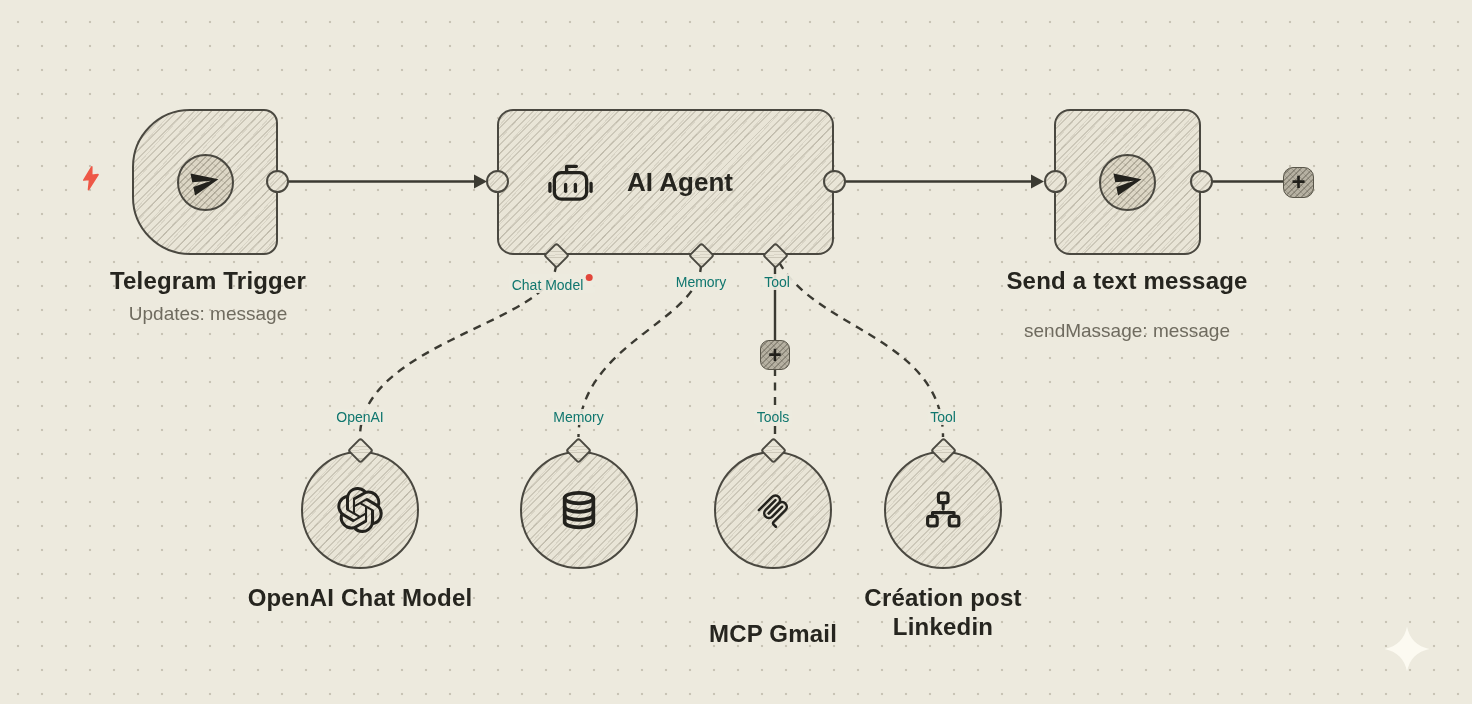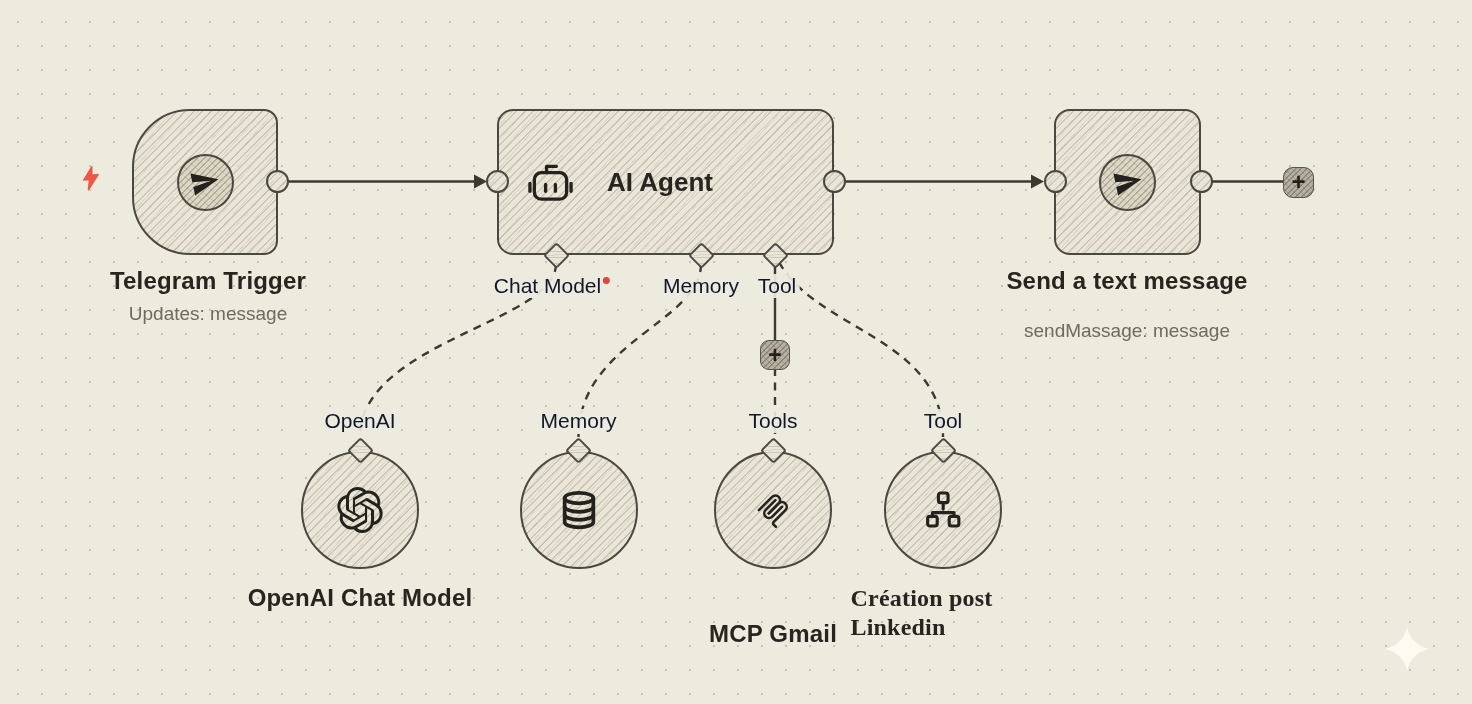--- a/index.html
+++ b/index.html
@@ -61,29 +61,29 @@
   .title{
     position:absolute;z-index:4;transform:translateX(-50%);
     font-size:24px;font-weight:700;color:#26251f;white-space:nowrap;letter-spacing:0.2px;
   }
   .subtitle{
     position:absolute;z-index:4;transform:translateX(-50%);
     font-size:19px;font-weight:400;color:#6f6b5f;white-space:nowrap;
   }
   .port-label{
     position:absolute;z-index:4;transform:translateX(-50%);
-    font-size:21px;color:#0f172a;white-space:nowrap;line-height:1.15;
+    font-size:14px;color:#0f766e;white-space:nowrap;line-height:1.15;
     background:rgba(237,234,222,0.92);padding:0 3px;border-radius:3px;
   }
   .req-dot{
     display:inline-block;width:7px;height:7px;border-radius:50%;
     background:#e2463a;margin-left:2px;vertical-align:9px;
   }
   .agent-title{font-size:26px;font-weight:700;color:#26251f;margin-left:33px;white-space:nowrap;}
-  .wrap-title{white-space:normal;width:185px;line-height:1.2;font-family:Liberation Serif, serif;}
+  .wrap-title{white-space:normal;width:185px;text-align:center;line-height:1.2;}
   .abs{position:absolute;z-index:2;}
 </style>
 </head>
 <body>
 
 <div class="canvas">
 
   <svg class="wires" width="1472" height="704" viewBox="0 0 1472 704">
     <g stroke="#3b3a32" stroke-width="2.4" fill="none">
       <path d="M287,181.5 H474"></path>
@@ -111,21 +111,21 @@
     <div class="icon-circle sketch-dark">
       <svg width="30" height="30" viewBox="0 0 24 24" style="transform:rotate(-12deg);">
         <path d="M2.01 21L23 12 2.01 3 2 10l15 2-15 2z" fill="#23221d"></path>
       </svg>
     </div>
   </div>
   <div class="port-circle sketch" style="left:265.5px;top:170px;"></div>
   <div class="title" style="left:208px;top:267px;">Telegram Trigger</div>
   <div class="subtitle" style="left:208px;top:303px;">Updates: message</div>
 
-  <div class="node node-rect sketch" style="left:497px;top:109px;width:337px;height:146px;justify-content:flex-start;padding-left:28px;">
+  <div class="node node-rect sketch" style="left:497px;top:109px;width:337px;height:146px;justify-content:flex-start;padding-left:48px;">
     <svg width="47" height="47" viewBox="0 0 48 48">
       <g fill="none" stroke="#23221d" stroke-width="3.4" stroke-linecap="round" stroke-linejoin="round">
         <path d="M20,14 V7.5 H30"></path>
         <rect x="7.5" y="14" width="33" height="27" rx="7"></rect>
         <path d="M19,26 V33"></path>
         <path d="M29,26 V33"></path>
         <path d="M3,25 V33"></path>
         <path d="M45,25 V33"></path>
       </g>
     </svg>

